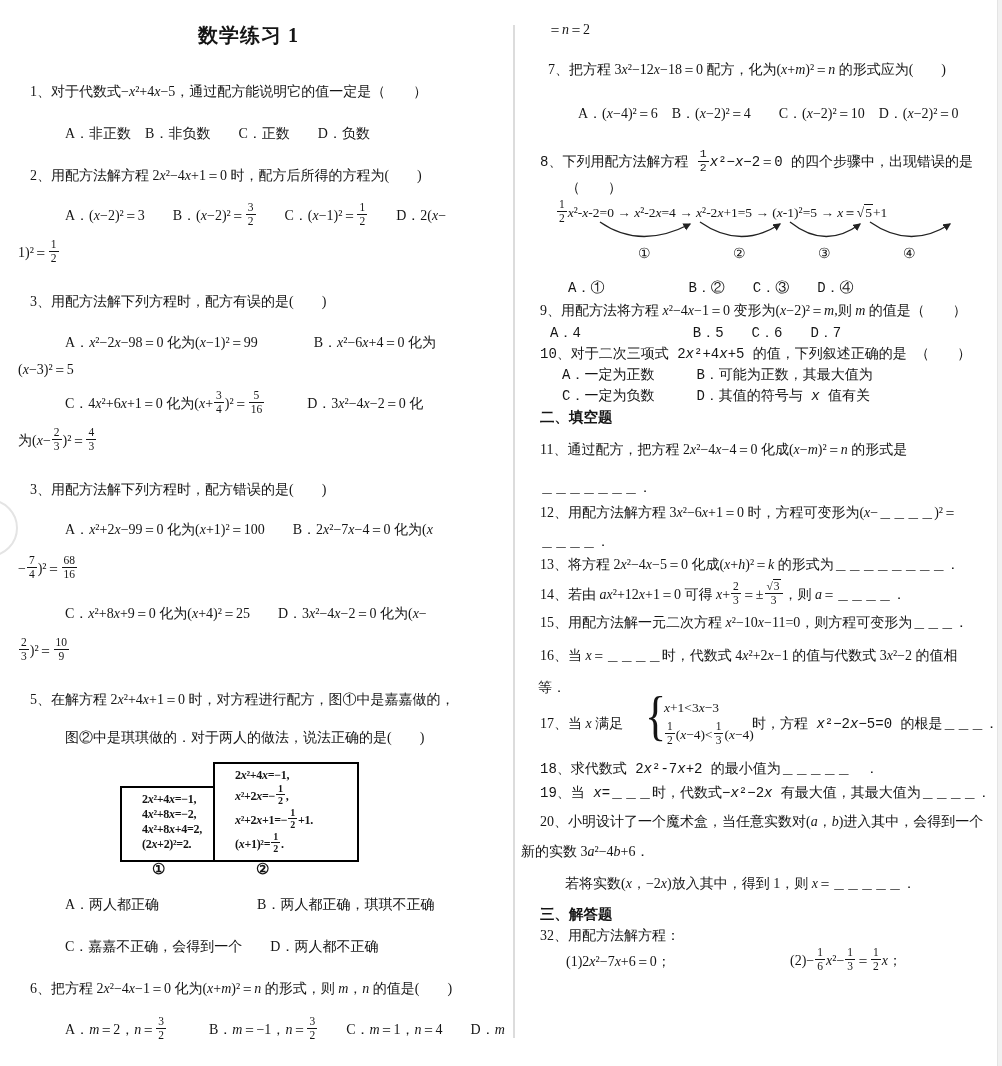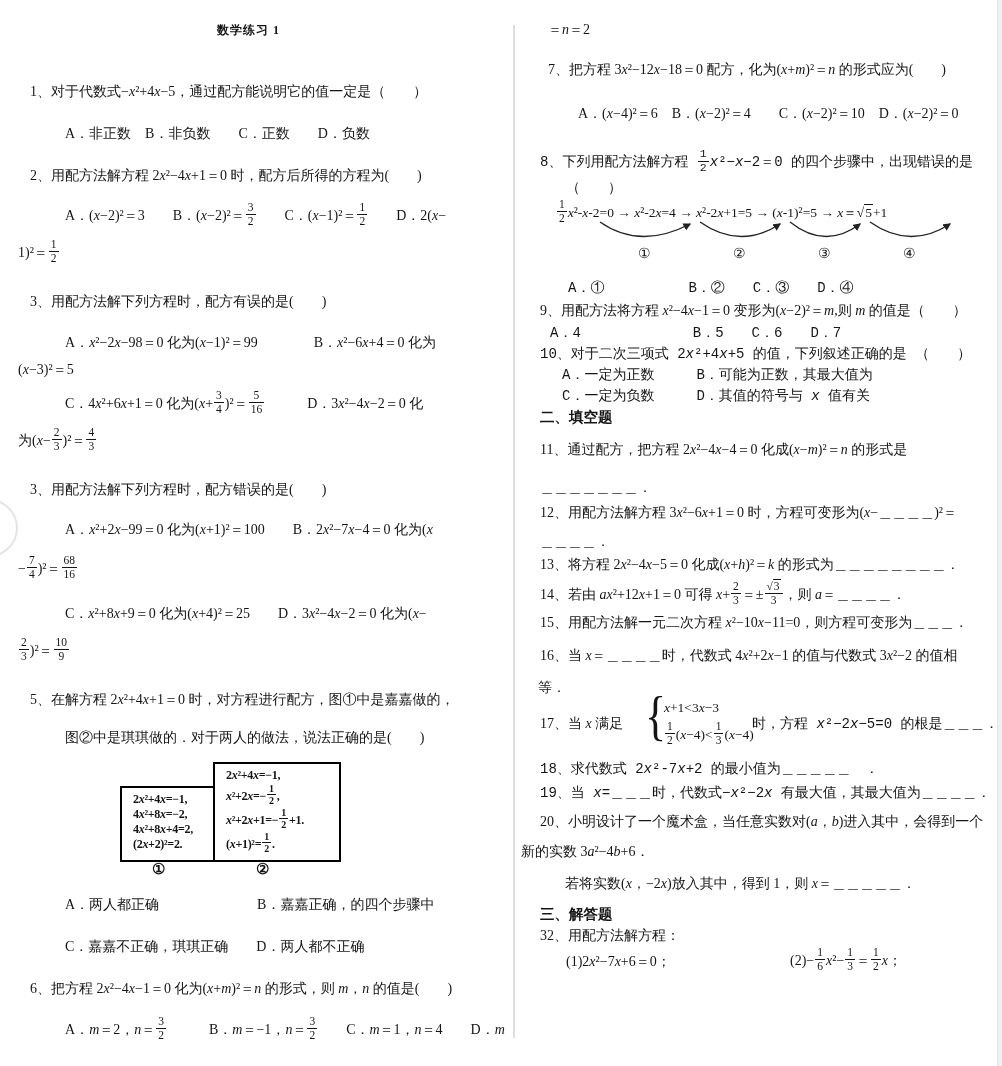--- a/index.html
+++ b/index.html
@@ -6,33 +6,33 @@
   body{
     width:1002px;height:1066px;position:relative;overflow:hidden;
     background:#ffffff;color:#151515;
     font-family:"Liberation Serif","DejaVu Serif",serif;
   }
   .ln{position:absolute;white-space:nowrap;font-size:14px;line-height:24px}
   .sm{font-size:13.5px}
   .sans{font-family:Liberation Mono, monospace}
   .sec{font-weight:bold;font-size:14.5px;font-family:"Liberation Sans","DejaVu Sans",sans-serif}
   .title{position:absolute;left:0;top:22px;width:497px;text-align:center;
-         font-weight:bold;font-size:12px;letter-spacing:1px}
+         font-weight:bold;font-size:20px;letter-spacing:1px}
   i{font-style:italic}
   
   .fr{display:inline-block;vertical-align:-38%;text-align:center;
       font-size:11.5px;line-height:1.12;margin:0 1px}
   .fr .nu{display:block;padding:0 2px}
   .fr .de{display:block;border-top:1px solid #151515;padding:0 2px}
   
   .sq{white-space:nowrap}
   .sq .rad{border-top:1px solid #151515;padding:0 1px}
   
   .hbox{position:absolute;border:2px solid #000;background:#fff;
-        font-weight:bold;font-size:12px;letter-spacing:-0.3px;padding:4px 11px;
+        font-weight:bold;font-size:12px;letter-spacing:-0.3px;padding:4px 20px;
         font-family:"Liberation Serif","DejaVu Serif",serif}
   .hbox .bl{display:block;line-height:15px}
   .hbox .bl.tall{line-height:22px}
   .hbox .fr{font-size:10px}
   .boxlab{position:absolute;font-weight:bold;font-size:15px}
   
   .divider{position:absolute;left:513px;top:25px;width:2px;height:1013px;background:#dcdcdc}
   .edge{position:absolute;right:0;top:0;width:4px;height:1066px;background:#f1f1f1;border-left:1px solid #e4e4e4}
   .circ-btn{position:absolute;left:-40px;top:499px;width:54px;height:54px;border-radius:50%;
             border:2px solid #e4e4e4;background:#fff}
@@ -79,22 +79,22 @@
 </div>
 <div class="hbox" style="left:213px;top:762px;width:102px;height:88px">
   <span class="bl">2<i>x</i>²+4<i>x</i>=−1,</span>
   <span class="bl tall"><i>x</i>²+2<i>x</i>=−<span class="fr"><span class="nu">1</span><span class="de">2</span></span>,</span>
   <span class="bl tall"><i>x</i>²+2<i>x</i>+1=−<span class="fr"><span class="nu">1</span><span class="de">2</span></span>+1.</span>
   <span class="bl tall">(<i>x</i>+1)²=<span class="fr"><span class="nu">1</span><span class="de">2</span></span>.</span>
 </div>
 <div class="boxlab" style="left:152px;top:860px">①</div>
 <div class="boxlab" style="left:256px;top:860px">②</div>
 
-<div class="ln" style="left:65px;top:893px">A．两人都正确　　　　　　　B．嘉嘉正确，的四个步骤中</div>
-<div class="ln" style="left:65px;top:935px">C．嘉嘉不正确，琪琪正确　　D．两人都不正确</div>
+<div class="ln" style="left:65px;top:893px">A．两人都正确　　　　　　　B．两人都正确，琪琪不正确</div>
+<div class="ln" style="left:65px;top:935px">C．嘉嘉不正确，会得到一个　　D．两人都不正确</div>
 
 <div class="ln" style="left:30px;top:977px">6、把方程 2<i>x</i>²−4<i>x</i>−1＝0 化为(<i>x</i>+<i>m</i>)²＝<i>n</i> 的形式，则 <i>m</i>，<i>n</i> 的值是(　　)</div>
 <div class="ln" style="left:65px;top:1015px">A．<i>m</i>＝2，<i>n</i>＝<span class="fr"><span class="nu">3</span><span class="de">2</span></span>　　　B．<i>m</i>＝−1，<i>n</i>＝<span class="fr"><span class="nu">3</span><span class="de">2</span></span>　　C．<i>m</i>＝1，<i>n</i>＝4　　D．<i>m</i></div>
 
 <div class="ln" style="left:548px;top:18px">＝<i>n</i>＝2</div>
 
 <div class="ln" style="left:548px;top:58px">7、把方程 3<i>x</i>²−12<i>x</i>−18＝0 配方，化为(<i>x</i>+<i>m</i>)²＝<i>n</i> 的形式应为(　　)</div>
 <div class="ln" style="left:578px;top:102px">A．(<i>x</i>−4)²＝6　B．(<i>x</i>−2)²＝4　　C．(<i>x</i>−2)²＝10　D．(<i>x</i>−2)²＝0</div>
 
 <div class="ln sans" style="left:540px;top:148px">8、下列用配方法解方程 <span class="fr"><span class="nu">1</span><span class="de">2</span></span><i>x</i>²−<i>x</i>−2＝0 的四个步骤中，出现错误的是</div>

